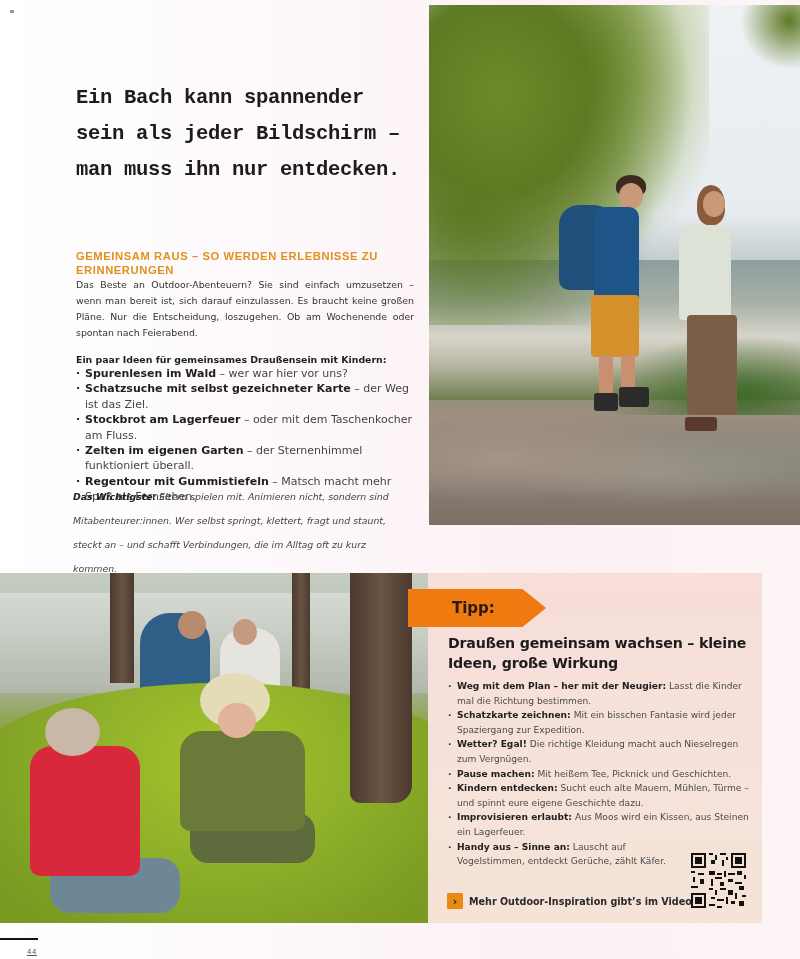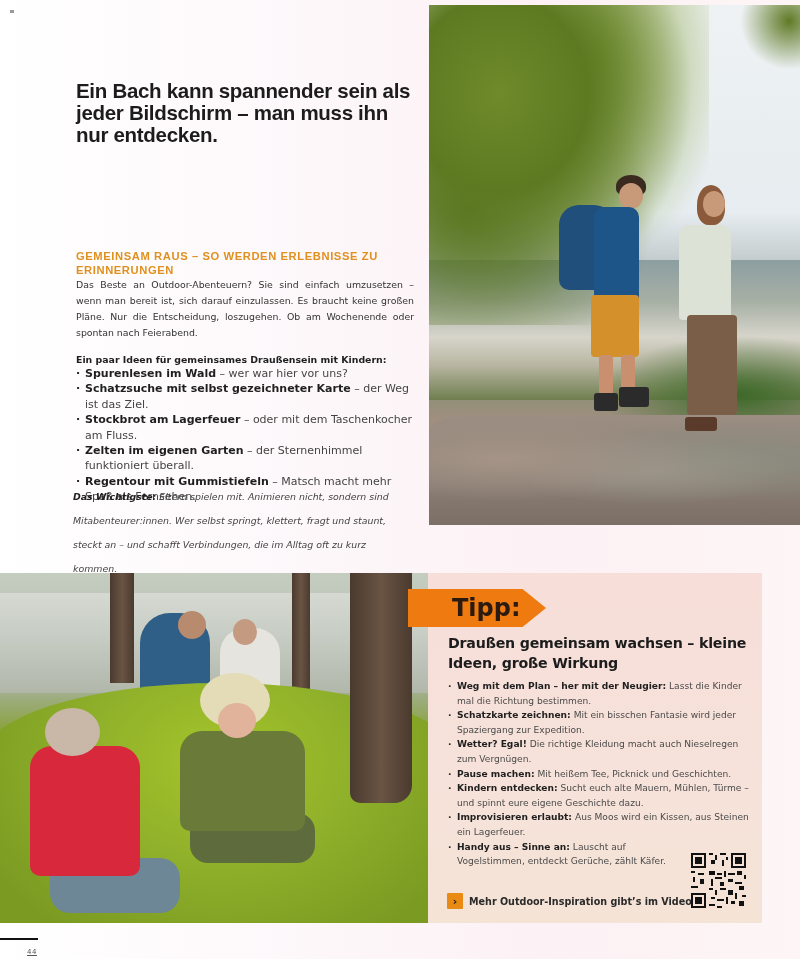--- a/index.html
+++ b/index.html
@@ -48,21 +48,21 @@
   }
   .hiker { position: absolute; }
   .hiker .head { position: absolute; border-radius: 50%; background: #c99a7a; }
   .hiker .hair { position: absolute; border-radius: 50% 50% 40% 40%; }
   .hiker .torso { position: absolute; border-radius: 10px 10px 4px 4px; }
   .hiker .legs { position: absolute; border-radius: 4px; }
   .hiker .boot { position: absolute; border-radius: 3px; background: #2b2b2b; }
   
   .headline {
     position: absolute; left: 76px; top: 80px; width: 340px;
-    font-family: Liberation Sans, sans-serif; font-weight: bold; font-size: 20.5px; line-height: 22px;
+    font-family: Liberation Mono, monospace; font-weight: bold; font-size: 20.5px; line-height: 36px;
     color: #1c1c1c; letter-spacing: -0.3px;
   }
   .section-title {
     position: absolute; left: 76px; top: 249px; width: 340px;
     font-family: "Liberation Sans", sans-serif; font-weight: bold; font-size: 11.2px; line-height: 14px;
     color: #e0901e; letter-spacing: 0.6px; text-transform: uppercase;
   }
   .intro {
     position: absolute; left: 76px; top: 277px; width: 338px;
     font-size: 9.4px; line-height: 16px; color: #333; text-align: justify;
@@ -118,21 +118,21 @@
     position: absolute; left: 428px; top: 573px; width: 334px; height: 350px;
     background: linear-gradient(180deg, #f7ded8 0%, #f6e2da 55%, #f5e3d6 100%);
   }
   .tip-banner {
     position: absolute; left: 408px; top: 589px; width: 138px; height: 38px;
     background: #ee7a10;
     clip-path: polygon(0 0, 83% 0, 100% 50%, 83% 100%, 0 100%);
   }
   .tip-banner-label {
     position: absolute; left: 452px; top: 592px; font-family: "DejaVu Sans", sans-serif;
-    font-weight: bold; font-size: 24px; line-height: 32px; color: #2a1a10;
+    font-weight: bold; font-size: 15px; line-height: 32px; color: #2a1a10;
   }
   .tip-title {
     position: absolute; left: 448px; top: 633px; width: 300px;
     font-family: "DejaVu Sans", sans-serif; font-weight: bold; font-size: 14.2px; line-height: 20px; color: #1c1c1c;
     letter-spacing: -0.2px;
   }
   .tip-list { position: absolute; left: 448px; top: 679px; width: 306px; list-style: none; }
   .tip-list li {
     position: relative; padding-left: 9px; font-size: 9.1px; line-height: 14.6px; color: #4a4a4a;
   }

